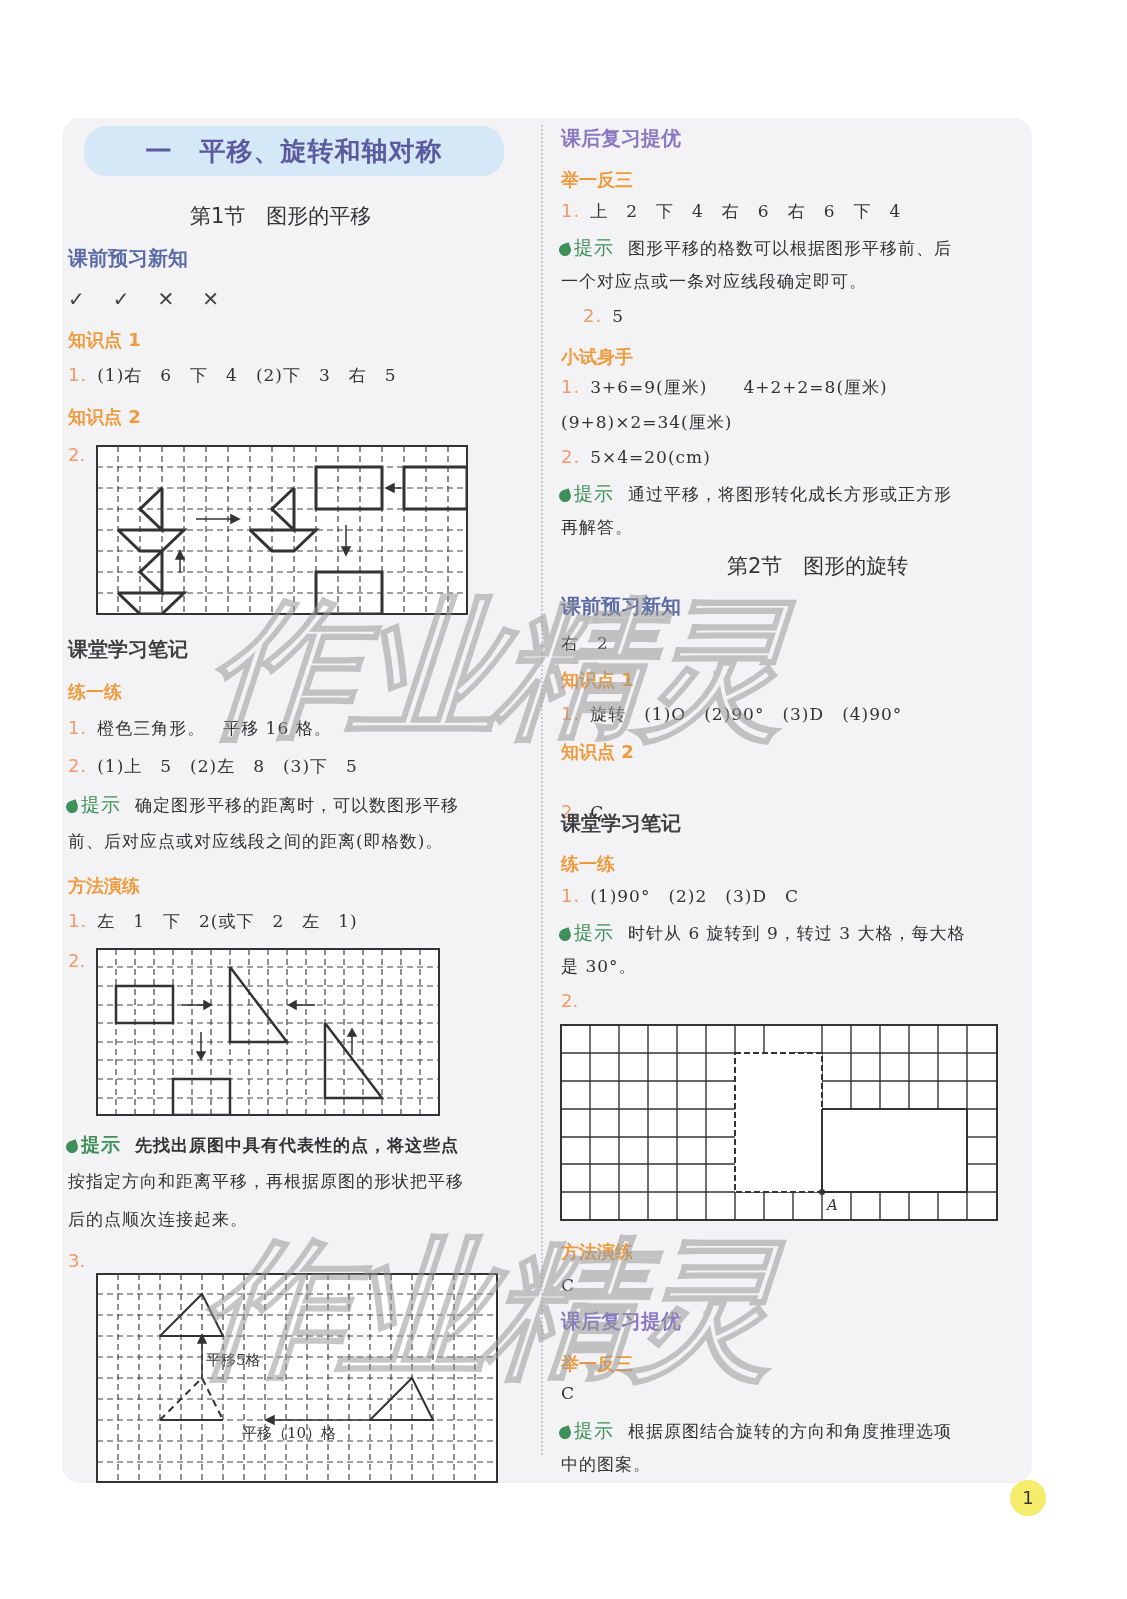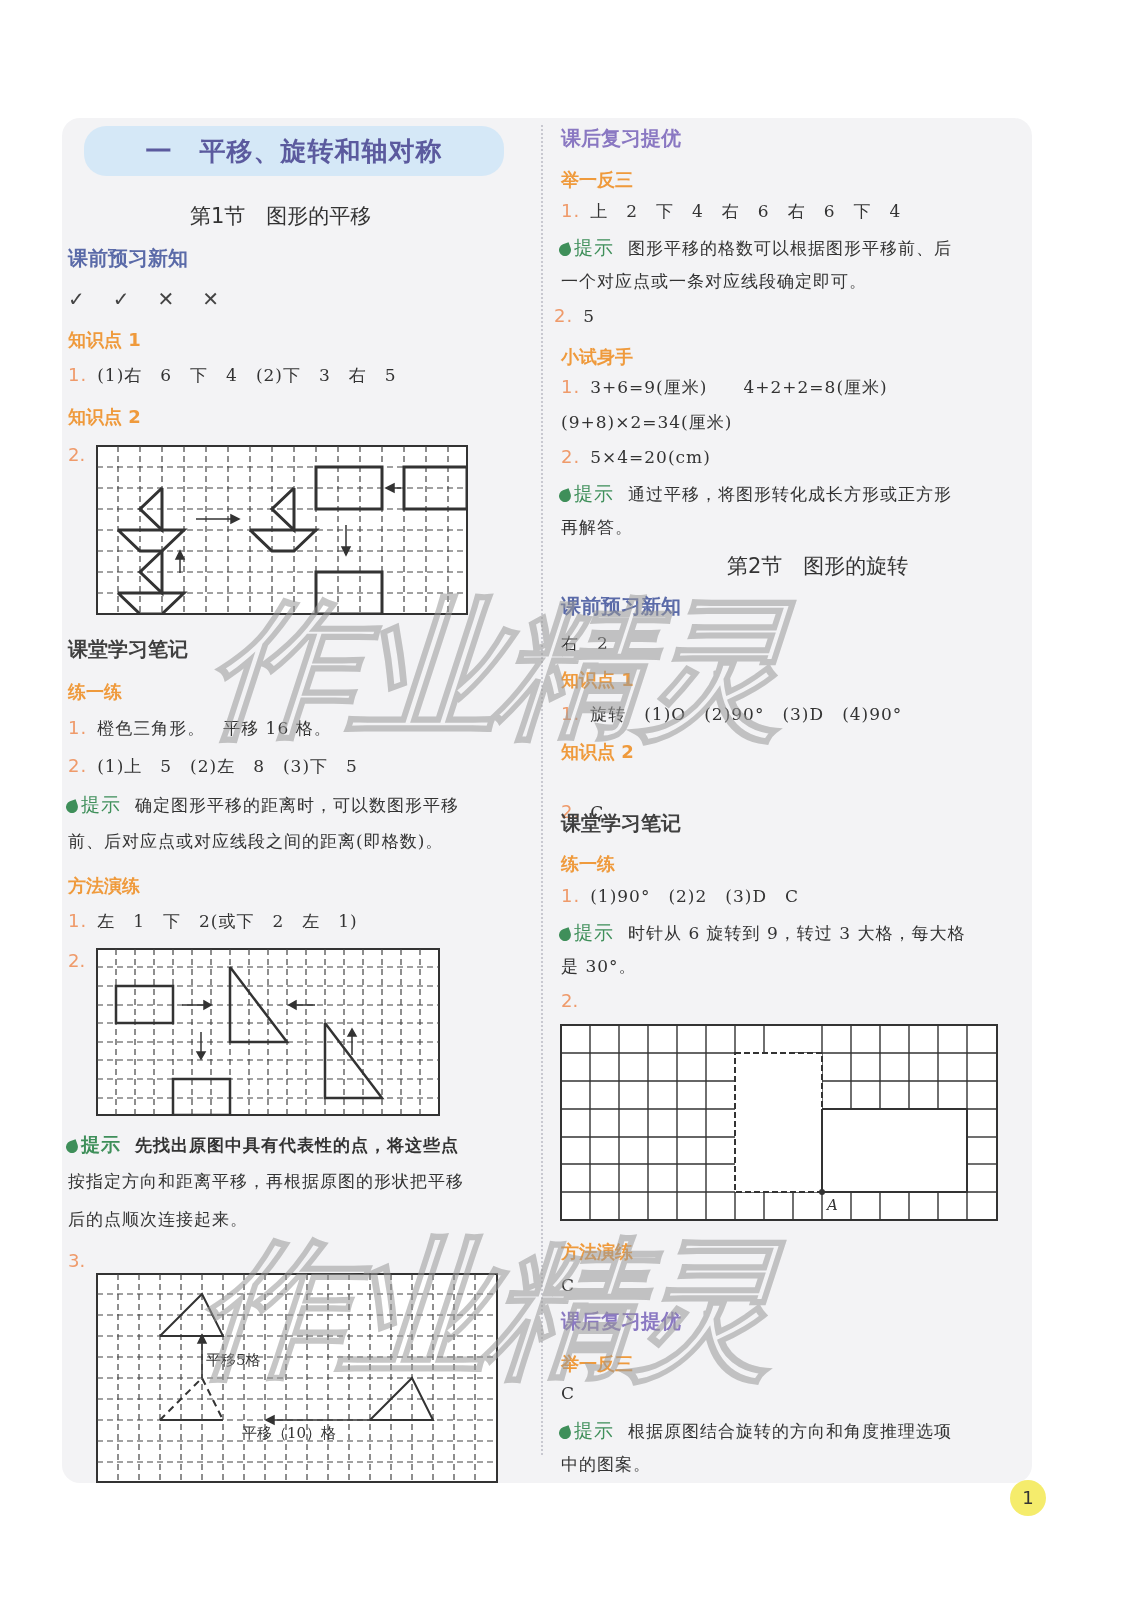--- a/index.html
+++ b/index.html
@@ -205,21 +205,21 @@
   </g>
   <text x="110" y="92" font-size="15" fill="#333">平移5格</text>
   <text x="146" y="165" font-size="15" fill="#333">平移（10）格</text>
 </svg>
 
 <div class="abs h-purple" style="left:561px;top:125px;">课后复习提优</div>
 <div class="abs h-orange" style="left:561px;top:168px;">举一反三</div>
 <div class="abs line" style="left:561px;top:200px;"><span class="num">1.</span><span>上　2　下　4　右　6　右　6　下　4</span></div>
 <div class="abs line" style="left:559px;top:235px;"><span class="hint-icon"></span><span class="hint-label">提示</span><span>图形平移的格数可以根据图形平移前、后</span></div>
 <div class="abs line" style="left:561px;top:270px;">一个对应点或一条对应线段确定即可。</div>
-<div class="abs line" style="left:554px;top:305px;"><span class="num">2.</span><span>5</span></div>
+<div class="abs line" style="left:583px;top:305px;"><span class="num">2.</span><span>5</span></div>
 
 <div class="abs h-orange" style="left:561px;top:345px;">小试身手</div>
 <div class="abs line" style="left:561px;top:376px;"><span class="num">1.</span><span>3+6=9(厘米)　　4+2+2=8(厘米)</span></div>
 <div class="abs line" style="left:561px;top:411px;">(9+8)×2=34(厘米)</div>
 <div class="abs line" style="left:561px;top:446px;"><span class="num">2.</span><span>5×4=20(cm)</span></div>
 <div class="abs line" style="left:559px;top:481px;"><span class="hint-icon"></span><span class="hint-label">提示</span><span>通过平移，将图形转化成长方形或正方形</span></div>
 <div class="abs line" style="left:561px;top:516px;">再解答。</div>
 
 <div class="abs sec-title" style="left:684px;top:552px;margin-left:43px;">第2节　图形的旋转</div>
 <div class="abs h-blue" style="left:561px;top:593px;">课前预习新知</div>

